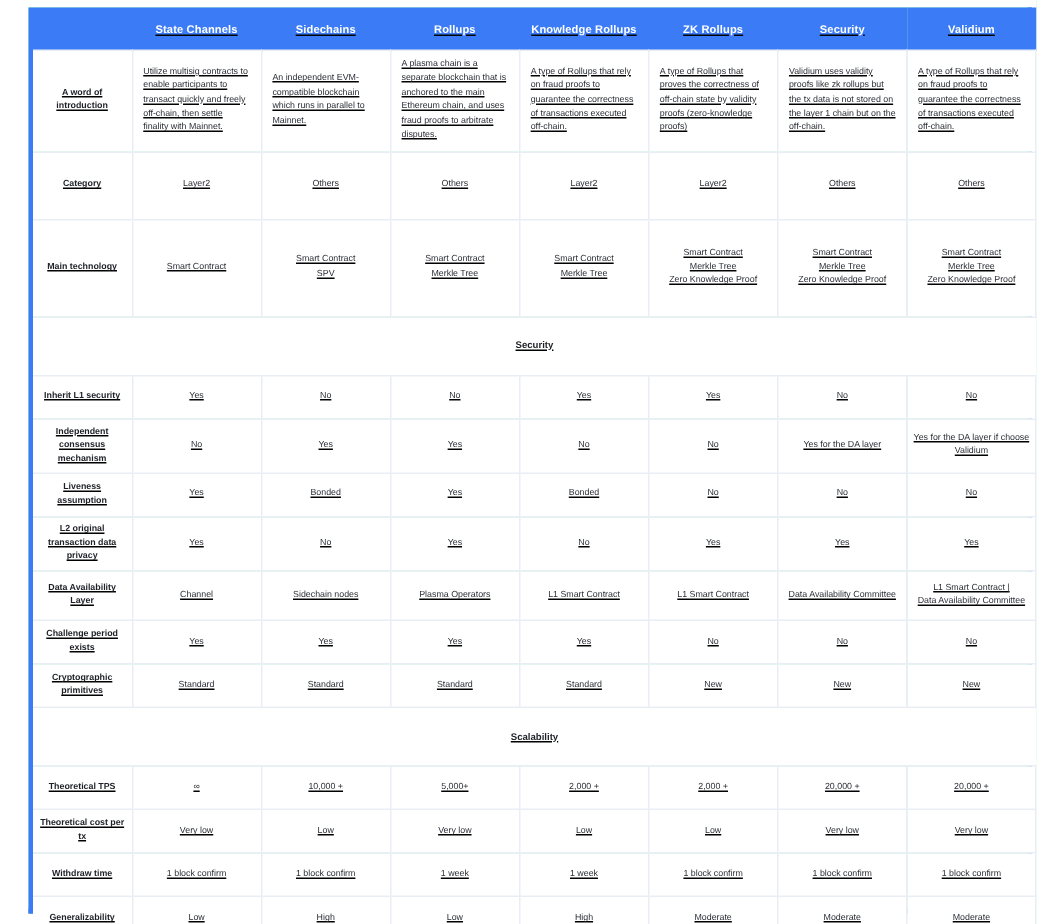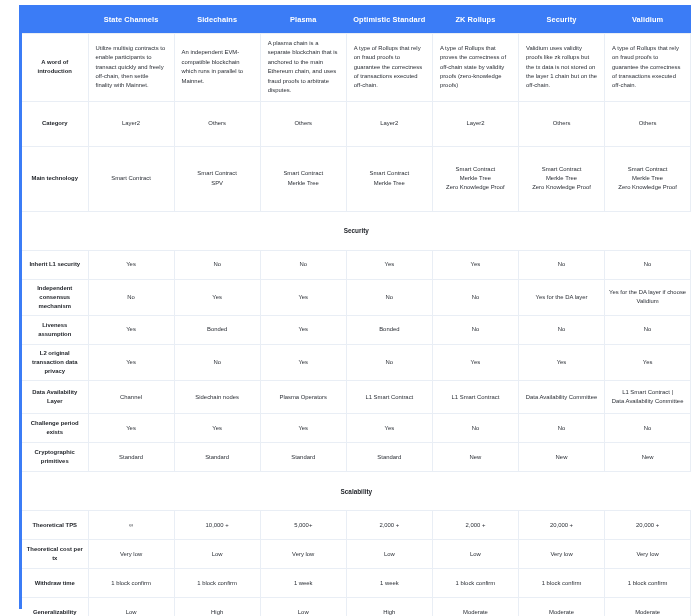--- a/index.html
+++ b/index.html
@@ -24,20 +24,21 @@
     position: absolute;
     left: 19px;
     top: 5px;
     width: 669px;
     height: 604px;
     box-sizing: border-box;
     border-left: 3px solid #3b7cf6;
     border-right: 3px solid #3b7cf6;
     border-bottom: 3px solid #3b7cf6;
     background: #86efac;
+    text-decoration: underline;
   }
 
   table.cmp {
     border-collapse: collapse;
     width: 100%;
     table-layout: fixed;
   }
 
   table.cmp col.labelcol { width: 66px; }
   table.cmp col.datacol  { width: 86.1px; }
@@ -120,22 +121,22 @@
           <col class="datacol">
         <col class="datacol">
           <col class="datacol">
           <col class="datacol">
       </colgroup>
       <thead>
         <tr>
           <th class="corner"></th>
           <th>State Channels</th>
           <th>Sidechains</th>
-          <th>Plasma</th>
-          <th>Optimistic Standard</th>
+          <th>Rollups</th>
+          <th>Knowledge Rollups</th>
           <th>ZK Rollups</th>
           <th>Security</th>
           <th>Validium</th>
         </tr>
       </thead>
       <tbody id="tbody">
           <tr class="r-intro">
             <td class="rowlabel">A word of introduction</td>
             <td class="introcell">
               <span class="intro-text">Utilize multisig contracts to enable participants to transact quickly and freely off-chain, then settle finality with Mainnet.</span>

